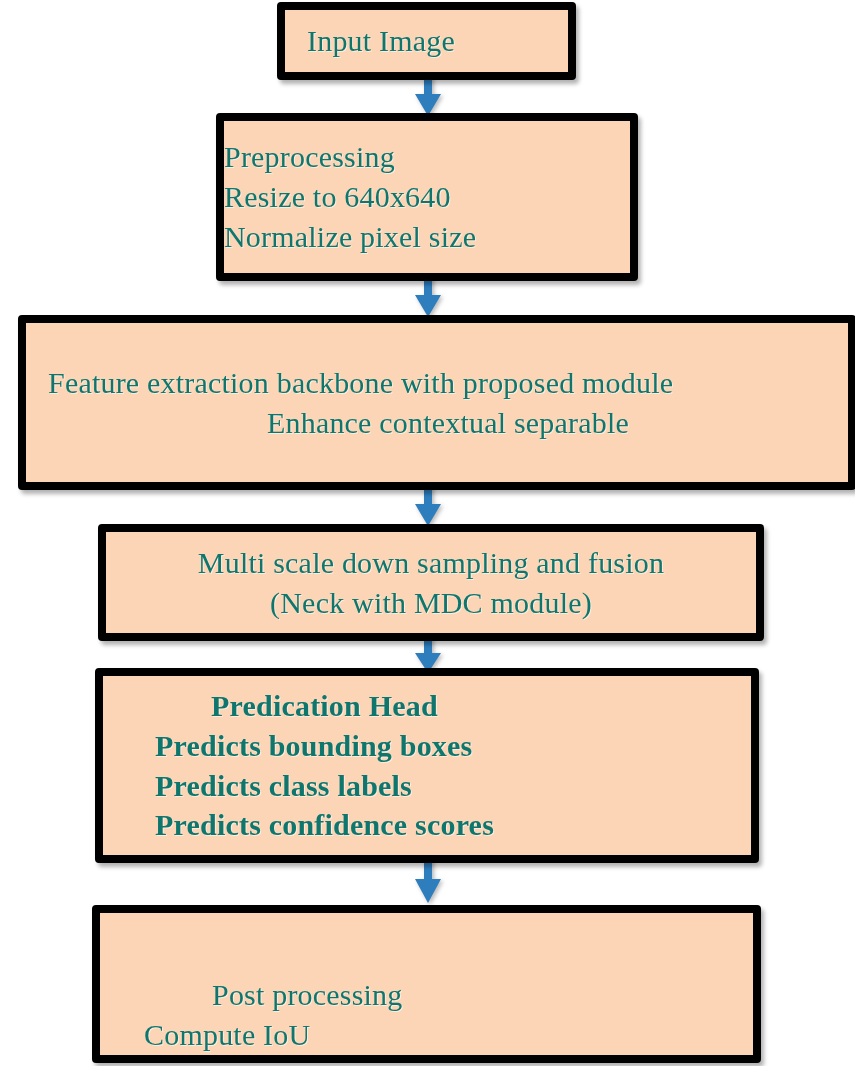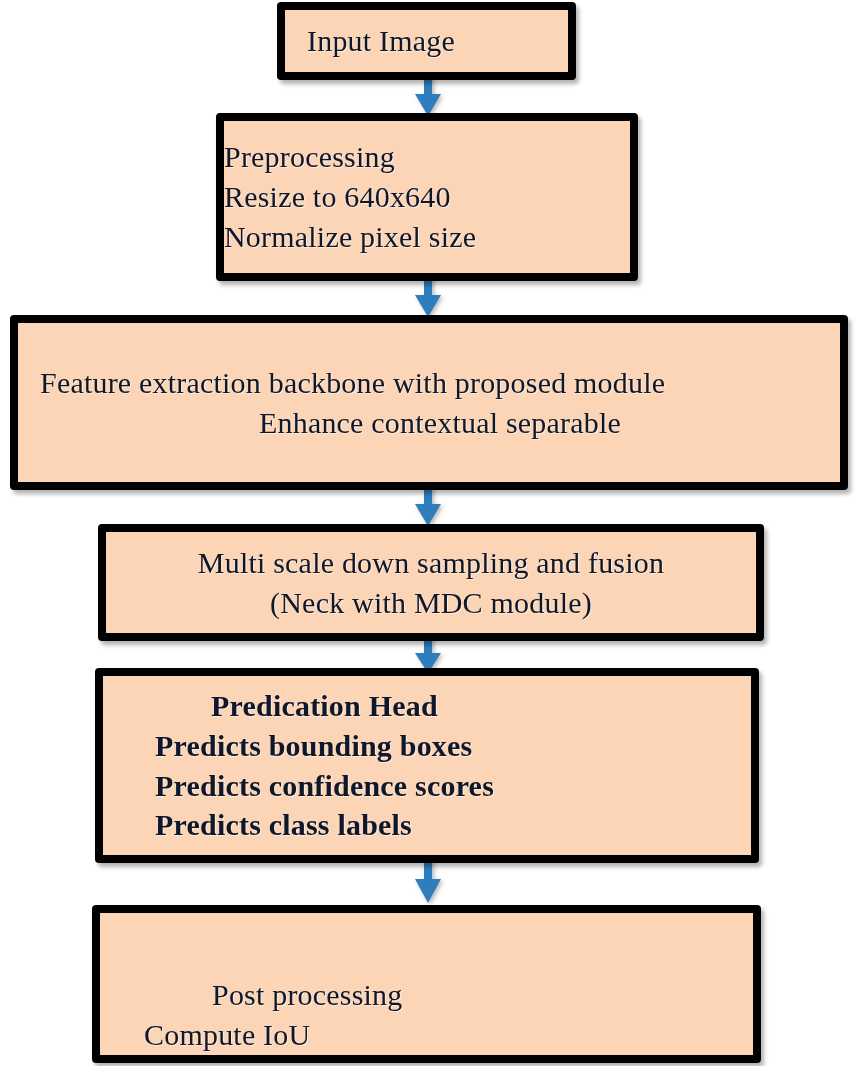--- a/index.html
+++ b/index.html
@@ -34,21 +34,21 @@
     justify-content: center;
     z-index: 2;
   }
 
   .node-lines {
     display: block;
     width: 100%;
   }
 
   .line {
-    color: #0f172a;
+    color: #0f766e;
     font-size: 30px;
     line-height: 1.33;
     white-space: pre;
     text-shadow: 1px 1px 0 rgba(255,255,255,0.55);
     letter-spacing: 0.2px;
   }
 
   
   .al-left   { text-align: left; }
   .al-center { text-align: center; }
@@ -59,21 +59,21 @@
   .node.n3 .line { padding-left: 22px; }
   .node.n5 .line { padding-left: 108px; }
   .node.n6 .line { padding-left: 112px; }
 
   .indent-1 { padding-left: 52px !important; }
   .indent-2 { padding-left: 44px !important; }
 
   
   .n1 { left: 277px;  top: 2px;   width: 299px; height: 78px;  }
   .n2 { left: 216px;  top: 113px; width: 422px; height: 168px; }
-  .n3 { left: 10px;    top: 315px; width: 838px; height: 175px; }
+  .n3 { left: 18px;    top: 315px; width: 838px; height: 175px; }
   .n4 { left: 98px;   top: 524px; width: 666px; height: 117px; }
   .n5 { left: 95px;   top: 668px; width: 664px; height: 195px; font-weight: bold; }
   .n6 { left: 92px;   top: 905px; width: 669px; height: 158px; justify-content: flex-end; }
 
   
   .arrow {
     position: absolute;
     z-index: 1;
     filter: drop-shadow(2px 2px 2px rgba(0,0,0,0.28));
   }
@@ -139,22 +139,22 @@
   <div class="arrow a4">
     <svg width="30" height="42" viewBox="0 0 30 42">
       <polygon points="11,0 19,0 19,20 28,20 15,40 2,20 11,20" fill="#2E7EBE"></polygon>
     </svg>
   </div>
 
   <div class="node n5">
     <div class="node-lines">
       <div class="line al-left">Predication Head</div>
       <div class="line al-left indent-1">Predicts bounding boxes</div>
+      <div class="line al-left indent-1">Predicts class labels</div>
       <div class="line al-left indent-1">Predicts confidence scores</div>
-      <div class="line al-left indent-1">Predicts class labels</div>
     </div>
   </div>
 
   <div class="arrow a5">
     <svg width="30" height="50" viewBox="0 0 30 50">
       <polygon points="11,0 19,0 19,24 28,24 15,48 2,24 11,24" fill="#2E7EBE"></polygon>
     </svg>
   </div>
 
   <div class="node n6">

